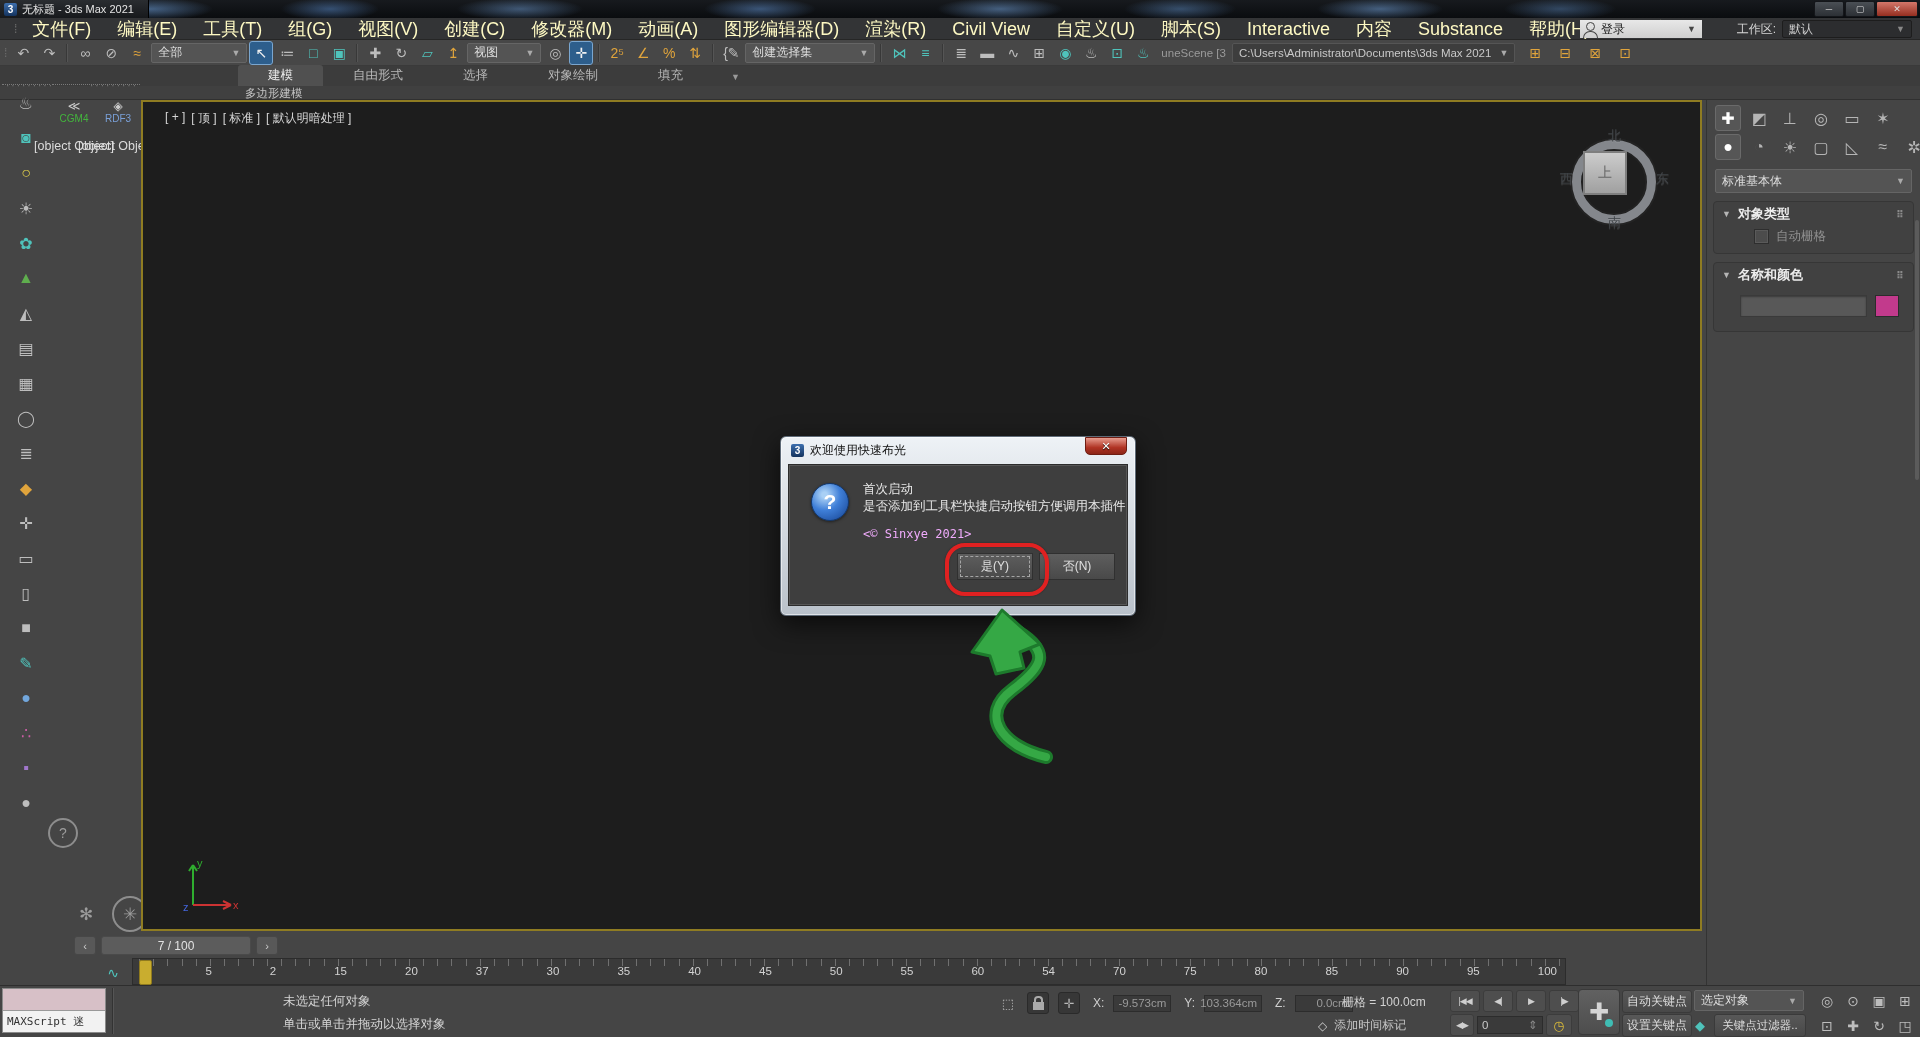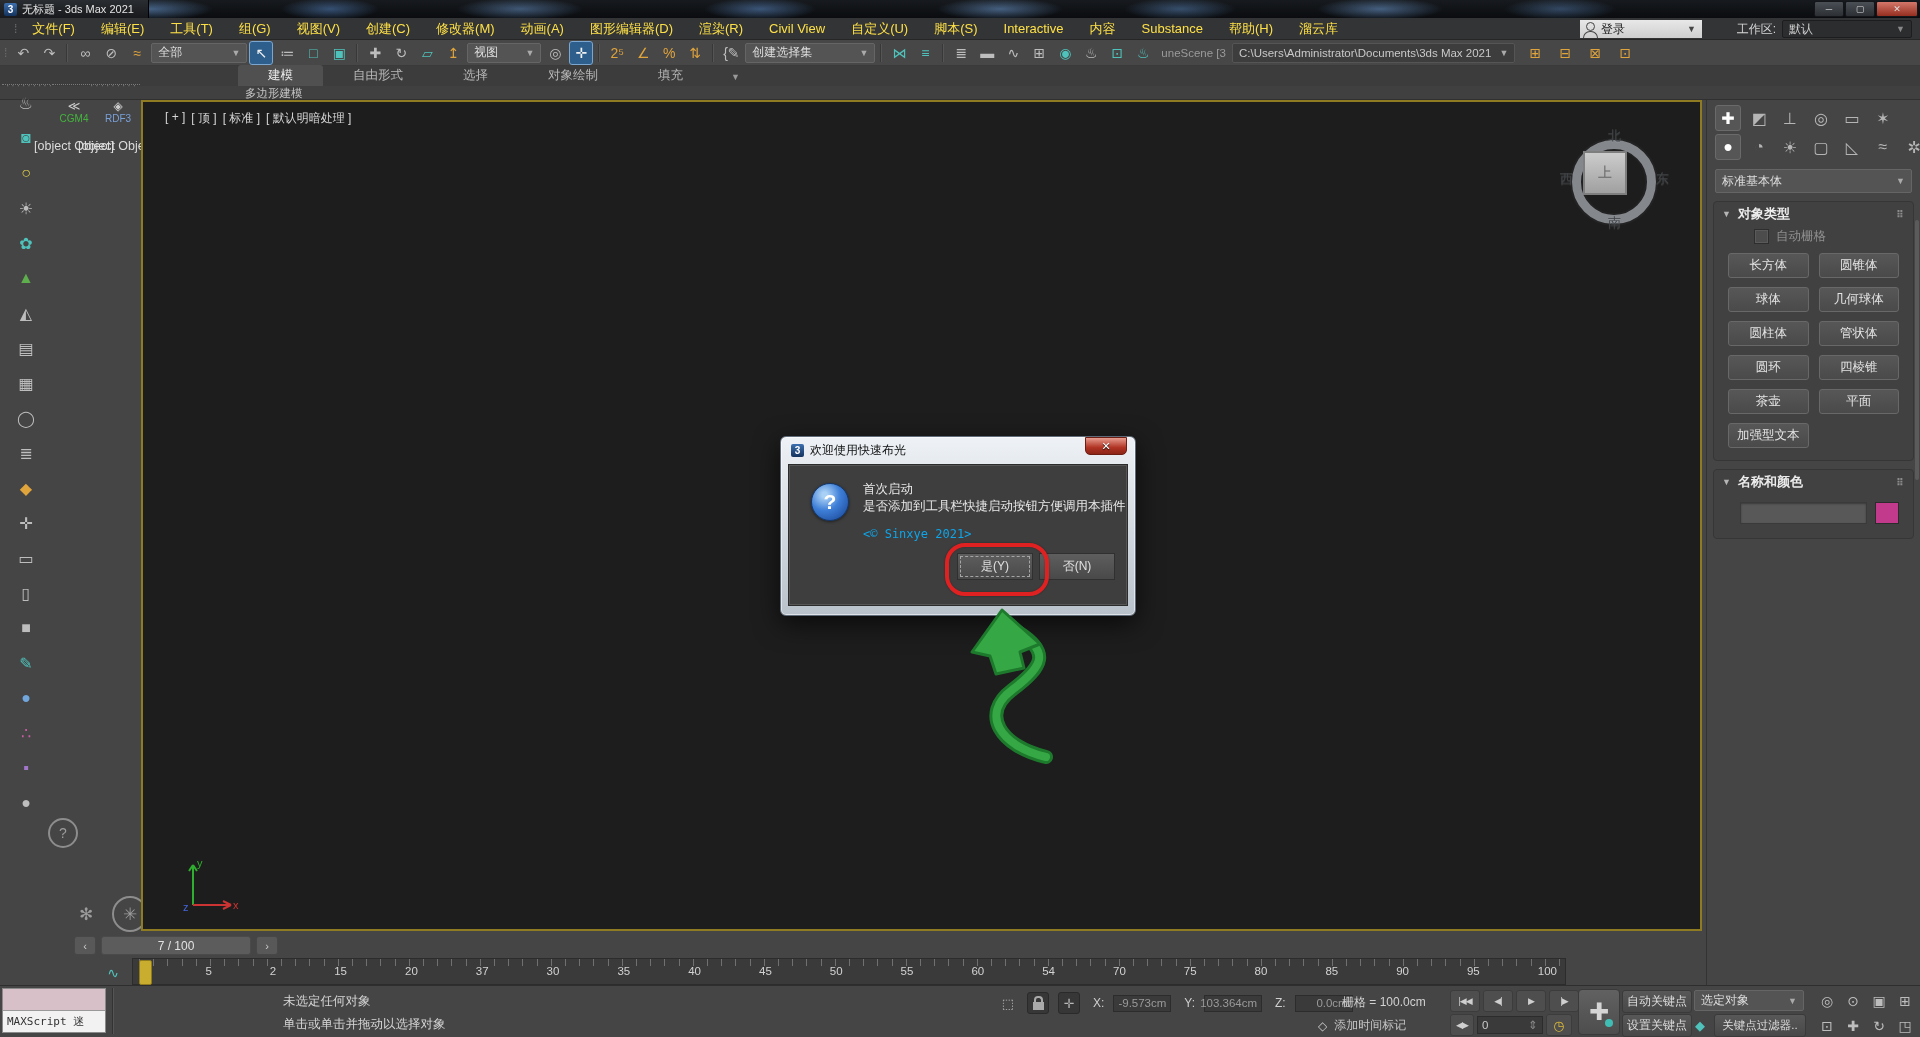--- a/index.html
+++ b/index.html
@@ -22,21 +22,21 @@
   .maxicon{width:13px;height:13px;border-radius:2px;background:linear-gradient(#3d6fae,#14335e);
     color:#fff;font-weight:bold;font-size:10px;display:flex;align-items:center;justify-content:center}
   .apptitle{color:#e4e4e4;font-size:11px;white-space:nowrap}
   .wincontrols{position:absolute;right:2px;top:1px;display:flex;gap:1px}
   .winbtn{width:28px;height:14px;display:flex;align-items:center;justify-content:center;font-size:9px;
     color:#ddd;background:linear-gradient(#4a4f55,#2c3035);border:1px solid #14161a;border-radius:2px}
   .winbtn.close{width:40px;background:linear-gradient(#d4776a,#952e20)}
   
   .menubar{position:absolute;left:0;top:18px;width:1920px;height:22px;background:#333436;
     border-bottom:1px solid #262626;display:flex;align-items:center;padding-left:14px;box-sizing:border-box}
-  .menubar .item{padding:0 13px;line-height:22px;color:#fde047;font-size:13px;white-space:nowrap;cursor:default}
+  .menubar .item{padding:0 13px;line-height:22px;color:#fef9c3;font-size:18px;white-space:nowrap;cursor:default}
   .loginbox{position:absolute;right:218px;top:2px;width:122px;height:18px;background:linear-gradient(#e8e8e8,#cfcfcf);
     color:#222;display:flex;align-items:center;gap:6px;padding:0 6px;box-sizing:border-box;font-size:12px}
   .loginbox .caret{margin-left:auto;color:#444;font-size:9px}
   .person{width:7px;height:7px;border:1.5px solid #444;border-radius:50%;position:relative;margin-top:-5px}
   .person::after{content:'';position:absolute;left:-4px;top:8px;width:13px;height:6px;
     border:1.5px solid #444;border-bottom:none;border-radius:7px 7px 0 0}
   .workspace{position:absolute;right:8px;top:2px;display:flex;align-items:center;gap:6px}
   .workspace .lbl{color:#d8d8d8;font-size:12px}
   .workspace .dd{width:130px;height:18px;background:#2c2d2f;border:1px solid #1d1d1d;color:#cfcfcf;
     display:flex;align-items:center;padding:0 6px;box-sizing:border-box}
@@ -101,21 +101,21 @@
   .dlg-close{position:absolute;right:8px;top:0;width:42px;height:18px;border-radius:0 0 5px 5px;
     background:linear-gradient(#e89c8e,#b03323 60%,#8c2517);border:1px solid #6e1d12;box-sizing:border-box;
     color:#fff;font-size:11px;display:flex;align-items:center;justify-content:center;text-shadow:0 1px 1px #000}
   .dlg-body{position:absolute;left:7px;right:7px;top:27px;bottom:9px;background:#3e3e3e;
     border:1px solid #2c2c2c;box-shadow:inset 0 0 0 1px #565656}
   .qicon{position:absolute;left:22px;top:18px;width:36px;height:36px;border-radius:50%;
     background:radial-gradient(circle at 35% 30%,#a9d0f5 8%,#3f7fd8 45%,#1c4c9c 90%);
     border:1px solid #12386f;color:#fff;font-weight:bold;font-size:21px;display:flex;align-items:center;
     justify-content:center;box-shadow:0 1px 3px rgba(0,0,0,.5)}
   .dlg-lines{position:absolute;left:74px;top:16px;color:#e9e9e9;font-size:12.5px;line-height:17px;white-space:nowrap}
-  .dlg-credit{position:absolute;left:74px;top:62px;color:#0ea5e9;font-size:12px;
+  .dlg-credit{position:absolute;left:74px;top:62px;color:#f0abfc;font-size:12px;
     font-family:"DejaVu Sans Mono","Liberation Mono",monospace}
   .dlg-btn{position:absolute;width:74px;height:25px;background:linear-gradient(#5e5e5e,#494949);
     border:1px solid #303030;color:#e0e0e0;font-size:12px;display:flex;align-items:center;justify-content:center}
   .dlg-btn.yes{left:168px;top:88px;outline:1px dashed #a5a5a5;outline-offset:-4px}
   .dlg-btn.no{left:250px;top:88px}
   .redring{position:absolute;left:156px;top:78px;width:96px;height:45px;border:4px solid #e02121;
     border-radius:20px;box-shadow:0 0 2px rgba(0,0,0,.4), inset 0 0 2px rgba(0,0,0,.3)}
   
   .cmdpanel{position:absolute;left:1706px;top:100px;width:214px;height:885px;background:#454545;
     border-left:1px solid #333;box-sizing:border-box}
@@ -485,34 +485,20 @@
   <div class="rollout">
     <div class="roll-hd">
       <span class="tri">▼</span>
       <span>对象类型</span>
       <span class="dots">⠿</span>
     </div>
     <div class="agrow">
       <span class="cb"></span>
       <span class="lbl">自动栅格</span>
     </div>
-    <div class="objgrid">
-
-    <span class="objbtn">长方体</span>
-        <span class="objbtn">圆锥体</span>
-        <span class="objbtn">球体</span>
-        <span class="objbtn">几何球体</span>
-        <span class="objbtn">圆柱体</span>
-        <span class="objbtn">管状体</span>
-        <span class="objbtn">圆环</span>
-        <span class="objbtn">四棱锥</span>
-        <span class="objbtn">茶壶</span>
-        <span class="objbtn">平面</span>
-        <span class="objbtn">加强型文本</span>
-      </div>
   </div>
   <div class="rollout">
     <div class="roll-hd">
       <span class="tri">▼</span>
       <span>名称和颜色</span>
       <span class="dots">⠿</span>
     </div>
     <div class="ncrow">
       <span class="ncinput"></span>
       <span class="swatch" style="background: rgb(194, 58, 140);"></span>

